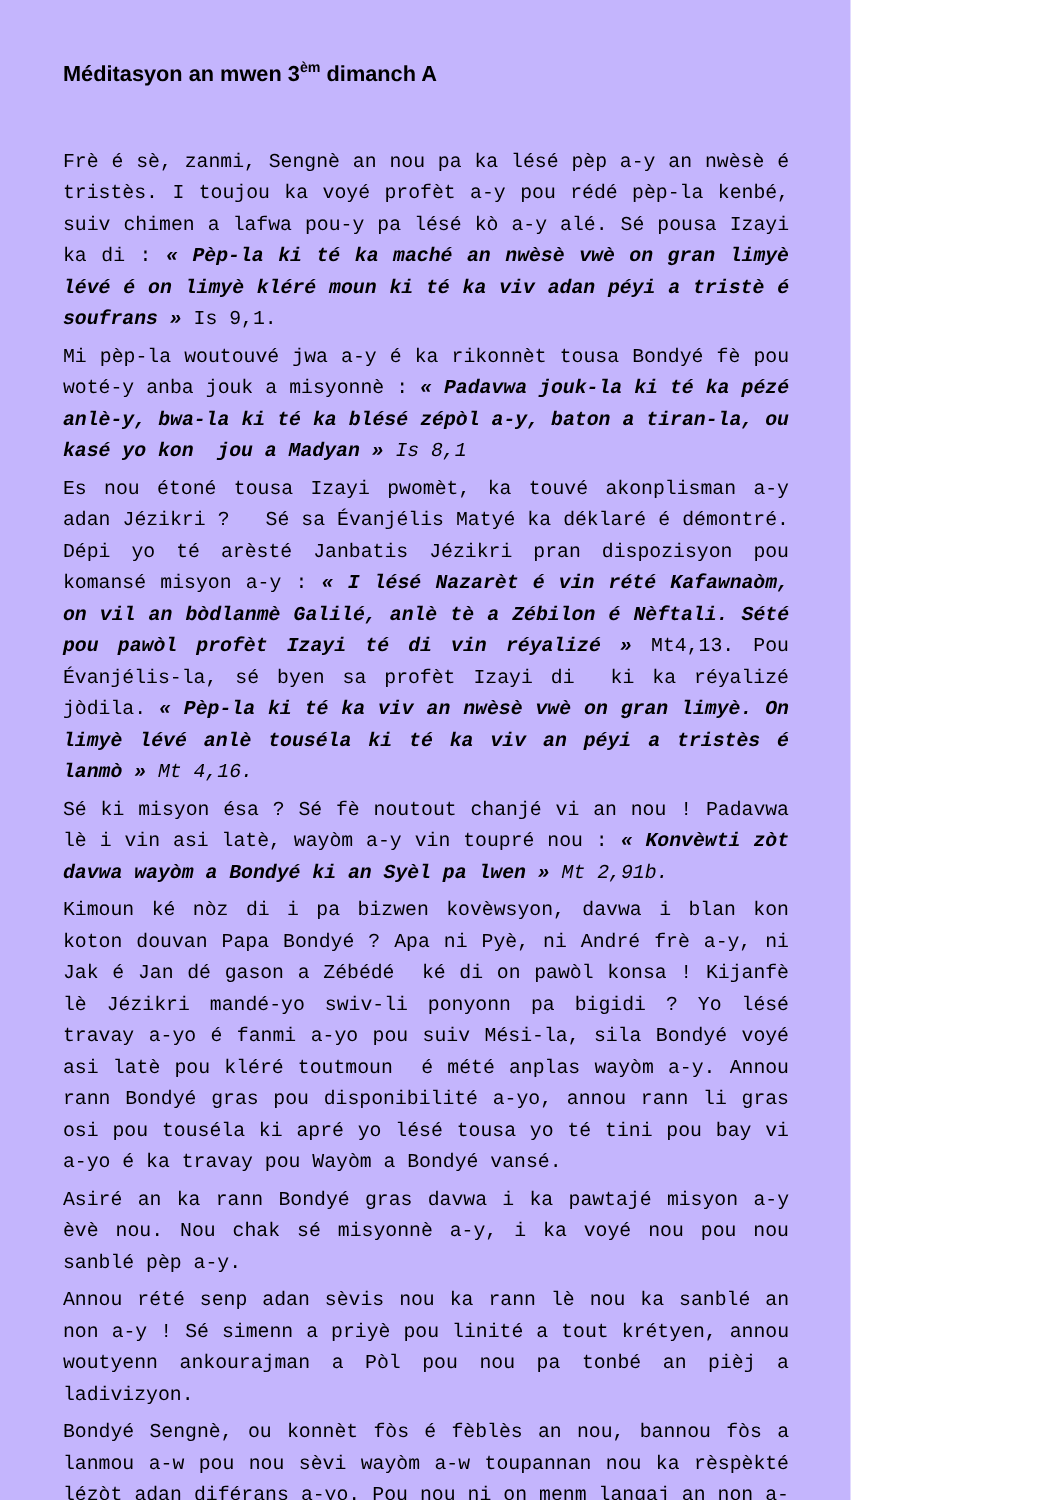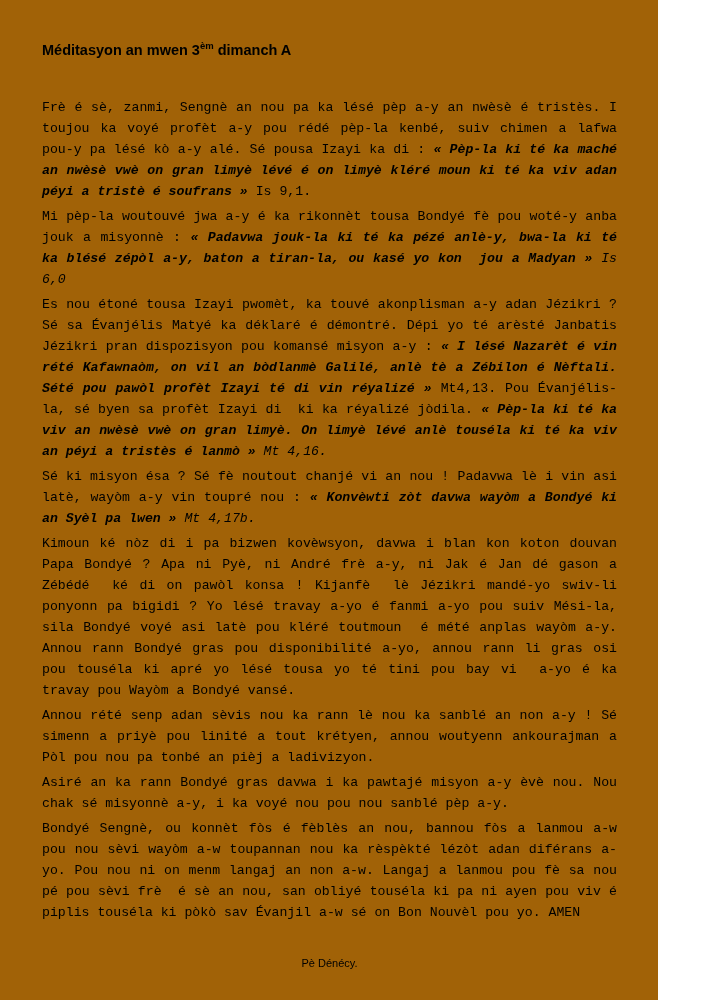--- a/index.html
+++ b/index.html
@@ -2,24 +2,24 @@
 <html><head>
 <meta charset="utf-8">
 <style>
   html, body {
     margin: 0;
     padding: 0;
     background: #ffffff;
   }
   .page {
     position: relative;
-    width: 658px;
+    width: 567px;
     height: 1000px;
     box-sizing: border-box;
-    background: #a16207;
+    background: #c4b5fd;
     padding: 42px 41px 0 42px;
     font-family: "Liberation Sans", sans-serif;
     color: #000000;
     overflow: hidden;
   }
   .doc-title {
     font-size: 14.5px;
     font-weight: bold;
     line-height: 17px;
     margin: 0 0 38px 0;
@@ -60,23 +60,23 @@
   }
 </style>
 </head>
 <body>
 
 <div class="page">
   <h1 class="doc-title"><span>Méditasyon an mwen 3</span><sup>èm</sup><span> dimanch A</span></h1>
 
   <div>
       <p class="para"><span class="seg-normal">Frè é sè, zanmi, Sengnè an nou pa ka lésé pèp a-y an nwèsè é tristès. I toujou ka voyé profèt a-y pou rédé pèp-la kenbé, suiv chimen a lafwa pou-y pa lésé kò a-y alé. Sé pousa Izayi ka di : </span><span class="seg-bolditalic">« Pèp-la ki té ka maché an nwèsè vwè on gran limyè lévé é on limyè kléré moun ki té ka viv adan péyi a tristè é soufrans » </span><span class="seg-normal">Is 9,1.</span></p>
-      <p class="para"><span class="seg-normal">Mi pèp-la woutouvé jwa a-y é ka rikonnèt tousa Bondyé fè pou woté-y anba jouk a misyonnè : </span><span class="seg-bolditalic">« Padavwa jouk-la ki té ka pézé anlè-y, bwa-la ki té ka blésé zépòl a-y, baton a tiran-la, ou kasé yo kon  jou a Madyan » </span><span class="seg-italic">Is 6,0</span></p>
+      <p class="para"><span class="seg-normal">Mi pèp-la woutouvé jwa a-y é ka rikonnèt tousa Bondyé fè pou woté-y anba jouk a misyonnè : </span><span class="seg-bolditalic">« Padavwa jouk-la ki té ka pézé anlè-y, bwa-la ki té ka blésé zépòl a-y, baton a tiran-la, ou kasé yo kon  jou a Madyan » </span><span class="seg-italic">Is 8,1</span></p>
       <p class="para"><span class="seg-normal">Es nou étoné tousa Izayi pwomèt, ka touvé akonplisman a-y adan Jézikri ?   Sé sa Évanjélis Matyé ka déklaré é démontré. Dépi yo té arèsté Janbatis Jézikri pran dispozisyon pou komansé misyon a-y : </span><span class="seg-bolditalic">« I lésé Nazarèt é vin rété Kafawnaòm, on vil an bòdlanmè Galilé, anlè tè a Zébilon é Nèftali. Sété pou pawòl profèt Izayi té di vin réyalizé » </span><span class="seg-normal">Mt4,13. Pou Évanjélis-la, sé byen sa profèt Izayi di  ki ka réyalizé jòdila. </span><span class="seg-bolditalic">« Pèp-la ki té ka viv an nwèsè vwè on gran limyè. On limyè lévé anlè touséla ki té ka viv an péyi a tristès é lanmò » </span><span class="seg-italic">Mt 4,16.</span></p>
-      <p class="para"><span class="seg-normal">Sé ki misyon ésa ? Sé fè noutout chanjé vi an nou ! Padavwa lè i vin asi latè, wayòm a-y vin toupré nou : </span><span class="seg-bolditalic">« Konvèwti zòt davwa wayòm a Bondyé ki an Syèl pa lwen » </span><span class="seg-italic">Mt 4,17b.</span></p>
+      <p class="para"><span class="seg-normal">Sé ki misyon ésa ? Sé fè noutout chanjé vi an nou ! Padavwa lè i vin asi latè, wayòm a-y vin toupré nou : </span><span class="seg-bolditalic">« Konvèwti zòt davwa wayòm a Bondyé ki an Syèl pa lwen » </span><span class="seg-italic">Mt 2,91b.</span></p>
       <p class="para"><span class="seg-normal">Kimoun ké nòz di i pa bizwen kovèwsyon, davwa i blan kon koton douvan Papa Bondyé ? Apa ni Pyè, ni André frè a-y, ni Jak é Jan dé gason a Zébédé  ké di on pawòl konsa ! Kijanfè  lè Jézikri mandé-yo swiv-li ponyonn pa bigidi ? Yo lésé travay a-yo é fanmi a-yo pou suiv Mési-la, sila Bondyé voyé asi latè pou kléré toutmoun  é mété anplas wayòm a-y. Annou rann Bondyé gras pou disponibilité a-yo, annou rann li gras osi pou touséla ki apré yo lésé tousa yo té tini pou bay vi  a-yo é ka travay pou Wayòm a Bondyé vansé.</span></p>
+      <p class="para"><span class="seg-normal">Asiré an ka rann Bondyé gras davwa i ka pawtajé misyon a-y èvè nou. Nou chak sé misyonnè a-y, i ka voyé nou pou nou sanblé pèp a-y.</span></p>
       <p class="para"><span class="seg-normal">Annou rété senp adan sèvis nou ka rann lè nou ka sanblé an non a-y ! Sé simenn a priyè pou linité a tout krétyen, annou woutyenn ankourajman a Pòl pou nou pa tonbé an pièj a ladivizyon.</span></p>
-      <p class="para"><span class="seg-normal">Asiré an ka rann Bondyé gras davwa i ka pawtajé misyon a-y èvè nou. Nou chak sé misyonnè a-y, i ka voyé nou pou nou sanblé pèp a-y.</span></p>
       <p class="para"><span class="seg-normal">Bondyé Sengnè, ou konnèt fòs é fèblès an nou, bannou fòs a lanmou a-w pou nou sèvi wayòm a-w toupannan nou ka rèspèkté lézòt adan diférans a-yo. Pou nou ni on menm langaj an non a-w. Langaj a lanmou pou fè sa nou pé pou sèvi frè  é sè an nou, san obliyé touséla ki pa ni ayen pou viv é piplis touséla ki pòkò sav Évanjil a-w sé on Bon Nouvèl pou yo. AMEN</span></p>
     </div>
 
   <p class="signature">Pè Dénécy.</p>
 </div>
 
 </body></html>

